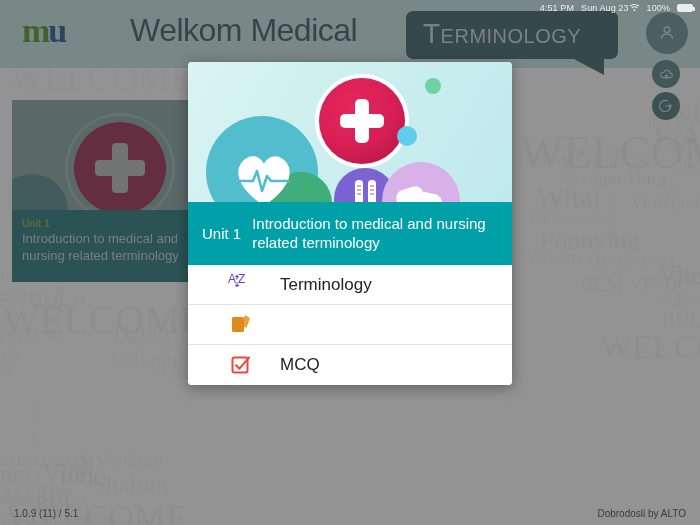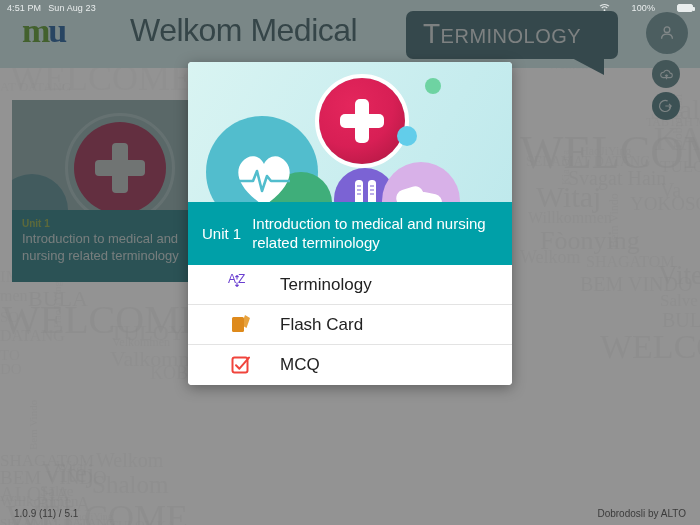--- a/index.html
+++ b/index.html
@@ -23,26 +23,26 @@
     white-space: nowrap;
     font-family: "Liberation Serif", serif;
     line-height: 1;
     user-select: none;
   }
   .wc-word.rot { transform: rotate(-90deg); transform-origin: left top; }
 
   
   .statusbar {
     position: absolute; top: 0; left: 0; right: 0; height: 15px;
-    display: flex; align-items: center; justify-content: space-between;
+    display: flex; align-items: center; justify-content: flex-end;
     padding: 0 7px; z-index: 60;
     font-size: 9px; color: #e9eded; letter-spacing: .1px;
   }
   .sb-left { display: flex; gap: 7px; align-items: center; }
-  .sb-right { display: flex; gap: 22px; align-items: center; }
+  .sb-right { display: flex; gap: 7px; align-items: center; }
   .wifi-ico { display: inline-block; width: 11px; height: 9px; }
   .batt {
     display: inline-block; width: 16px; height: 8px;
     border: 1px solid #e9eded; border-radius: 2px; position: relative;
     background: linear-gradient(to right,#e9eded 0 100%, transparent 100%);
   }
   .batt::after {
     content:''; position:absolute; right:-3px; top:2px;
     width:2px; height:4px; background:#e9eded; border-radius:0 1px 1px 0;
   }
@@ -404,21 +404,20 @@
         <span class="menu-label">Terminology</span>
       </div>
 
       <div class="menu-item">
         <span class="menu-ico">
           <svg width="26" height="24" viewBox="0 0 26 24">
             <path d="M17 2 L22 5 L18.5 15 L13.5 12 Z" fill="#e8a23d"></path>
             <rect x="4" y="4" width="12" height="15" rx="1.5" fill="#de8a1c"></rect>
           </svg>
         </span>
-        <span class="menu-label">Flash Card</span>
       </div>
 
 
       <div class="menu-item">
         <span class="menu-ico">
           <svg width="26" height="24" viewBox="0 0 26 24" fill="none" stroke="#f0443c" stroke-width="2">
             <rect x="4.5" y="4.5" width="15" height="15" rx="2"></rect>
             <path d="M8 12.3 l3.4 3.4 L21 4.6" stroke-linecap="round" stroke-linejoin="round"></path>
           </svg>
         </span>

